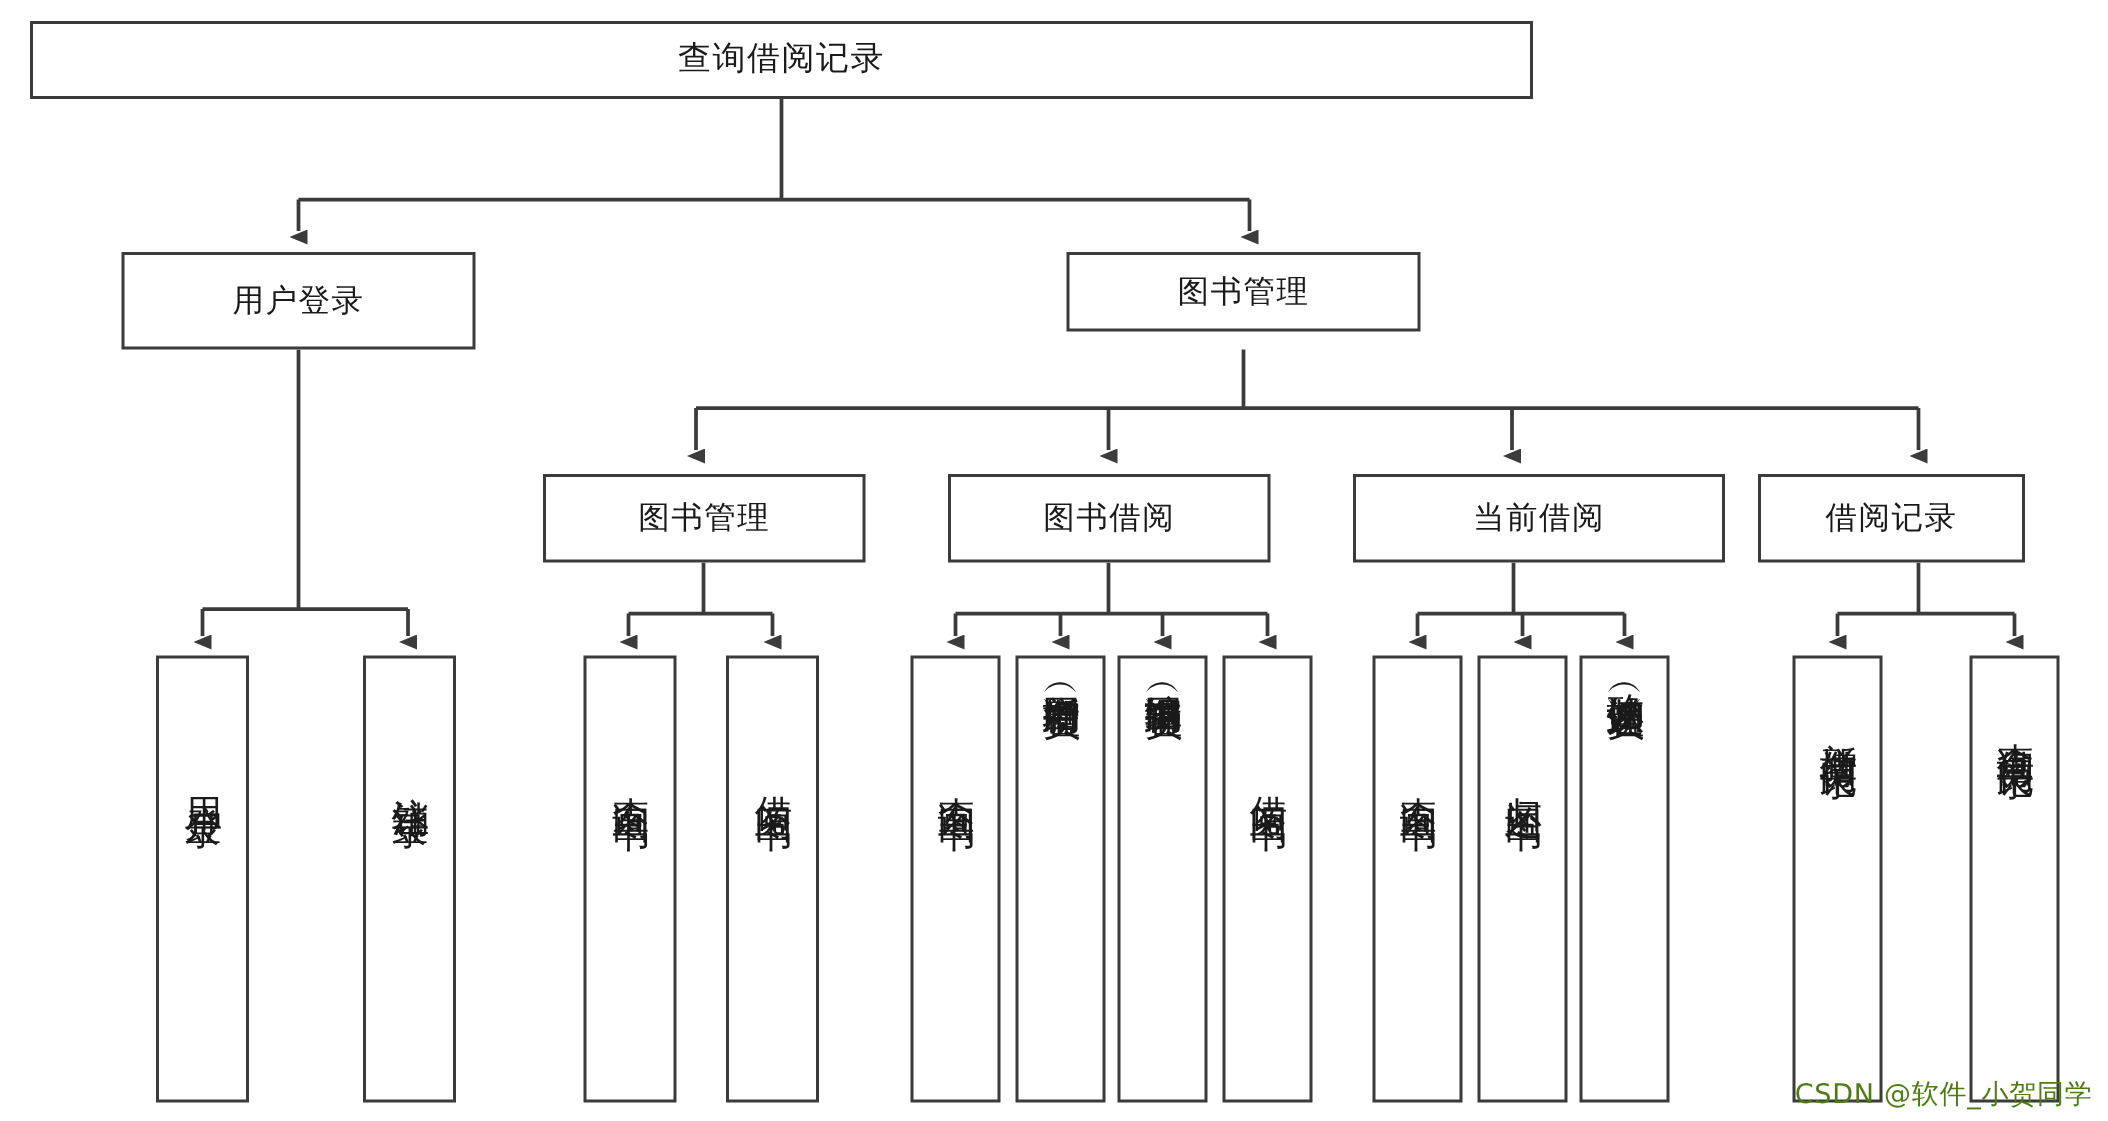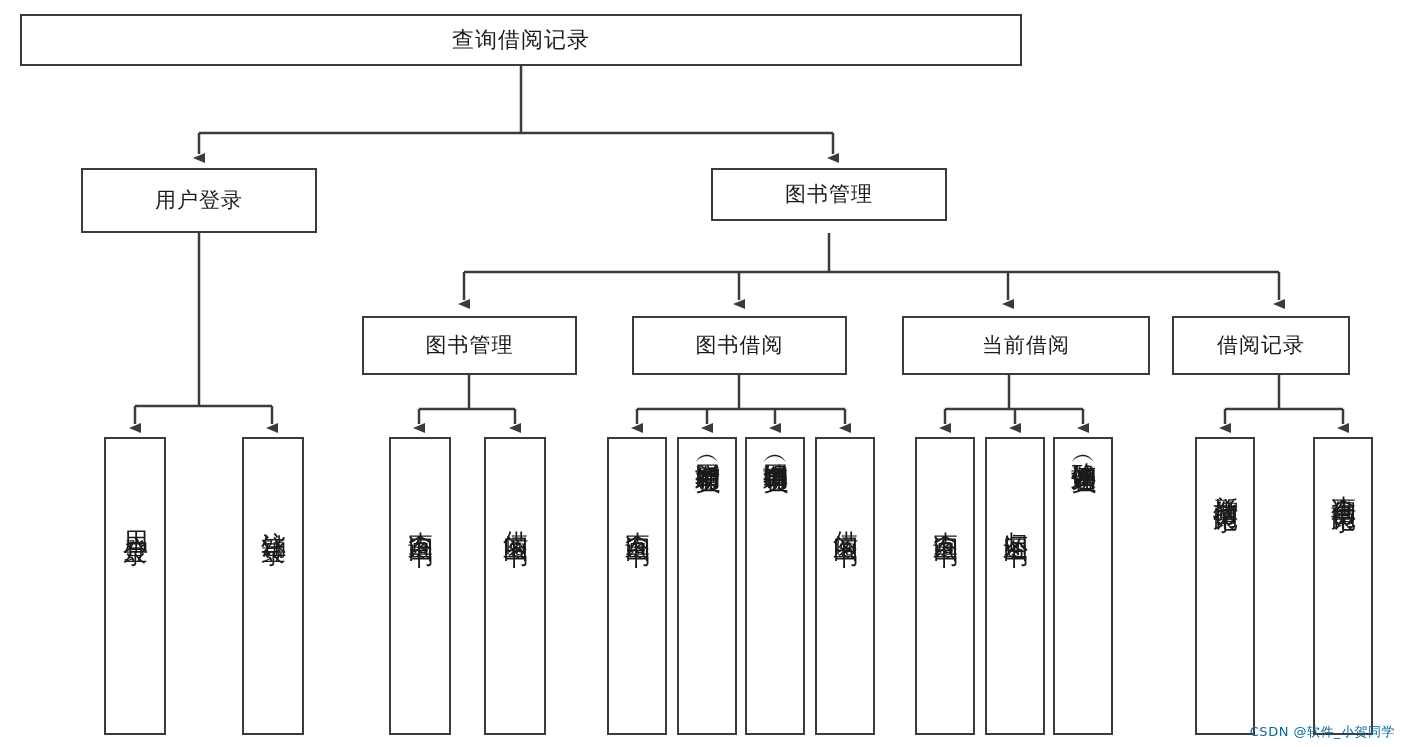--- a/index.html
+++ b/index.html
@@ -61,22 +61,22 @@
     left: 0;
     top: 0;
     width: 1405px;
     height: 747px;
     pointer-events: none;
   }
   .watermark {
     position: absolute;
     right: 10px;
     bottom: 6px;
-    font-size: 13px;
-    color: #0369a1;
+    font-size: 18px;
+    color: #4d7c0f;
     letter-spacing: 0.5px;
     white-space: nowrap;
   }
 </style>
 </head>
 <body>
 
 <div id="canvas">
 
   <svg class="edges" viewBox="0 0 1405 747" xmlns="http://www.w3.org/2000/svg">

